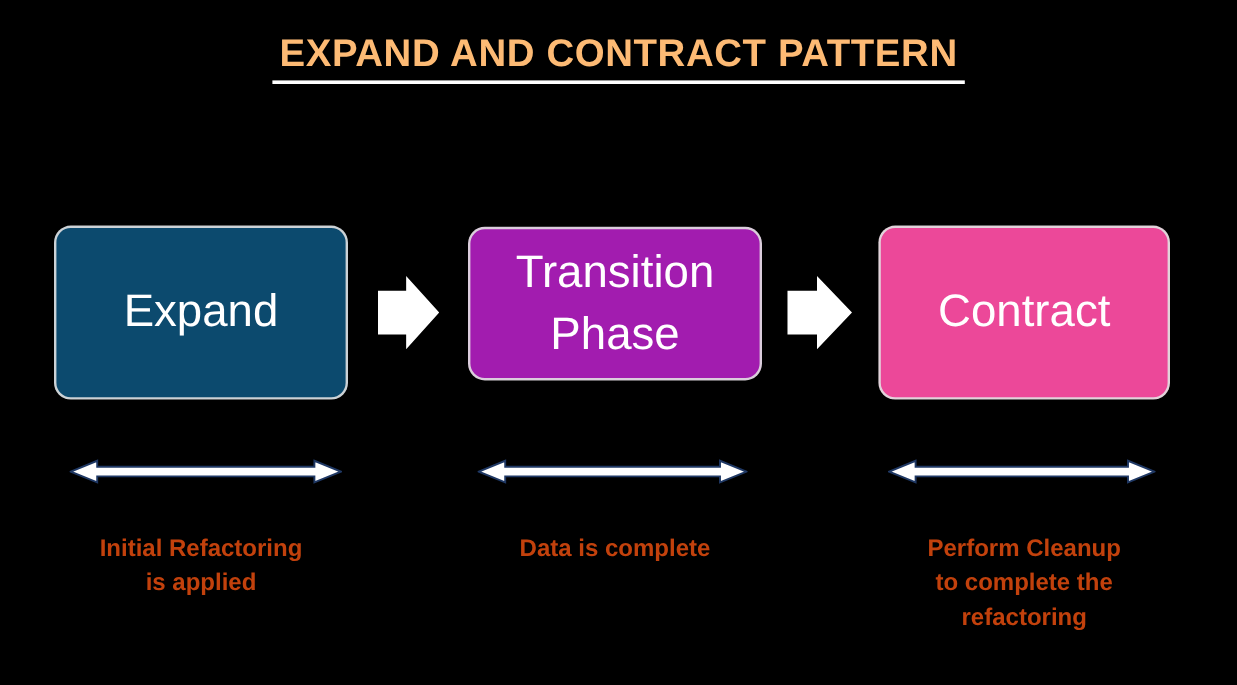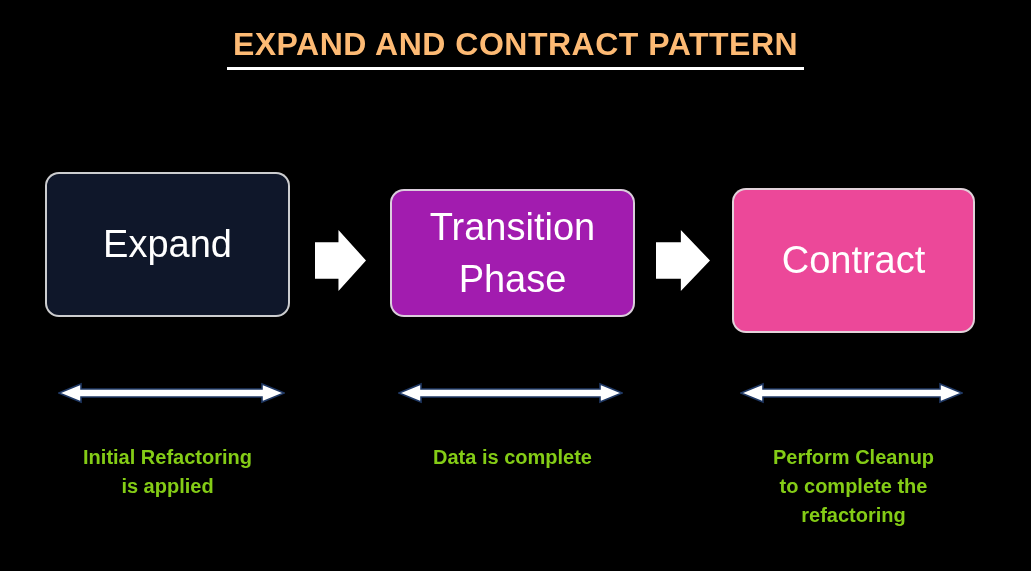--- a/index.html
+++ b/index.html
@@ -41,21 +41,21 @@
     display: flex;
     align-items: center;
     justify-content: center;
     color: #ffffff;
     font-size: 38px;
     font-weight: normal;
     line-height: 1.38;
     text-align: center;
     white-space: pre-line;
   }
-  .box-expand     { left: 45px;  top: 172px; width: 245px; height: 145px; background: #0f172a; }
+  .box-expand     { left: 45px;  top: 188px; width: 245px; height: 145px; background: #0c4a6e; }
   .box-transition { left: 390px; top: 189px; width: 245px; height: 128px; background: #a21caf; }
   .box-contract   { left: 732px; top: 188px; width: 243px; height: 145px; background: #ec4899; }
 
   
   .flow-arrow {
     position: absolute;
     background: #ffffff;
     clip-path: polygon(0 20%, 46% 20%, 46% 0, 100% 50%, 46% 100%, 46% 80%, 0 80%);
   }
   .flow-arrow-1 { left: 315px; top: 230px; width: 51px; height: 61px; }
@@ -70,21 +70,21 @@
     fill: #ffffff;
     stroke: #1F3864;
     stroke-width: 1.6;
     stroke-linejoin: miter;
   }
 
   
   .caption {
     position: absolute;
     top: 443px;
-    color: #84cc16;
+    color: #c2410c;
     font-size: 20px;
     font-weight: bold;
     line-height: 29px;
     text-align: center;
     white-space: pre-line;
   }
   .caption-1 { left: 45px;  width: 245px; }
   .caption-2 { left: 390px; width: 245px; }
   .caption-3 { left: 732px; width: 243px; }
 </style>

